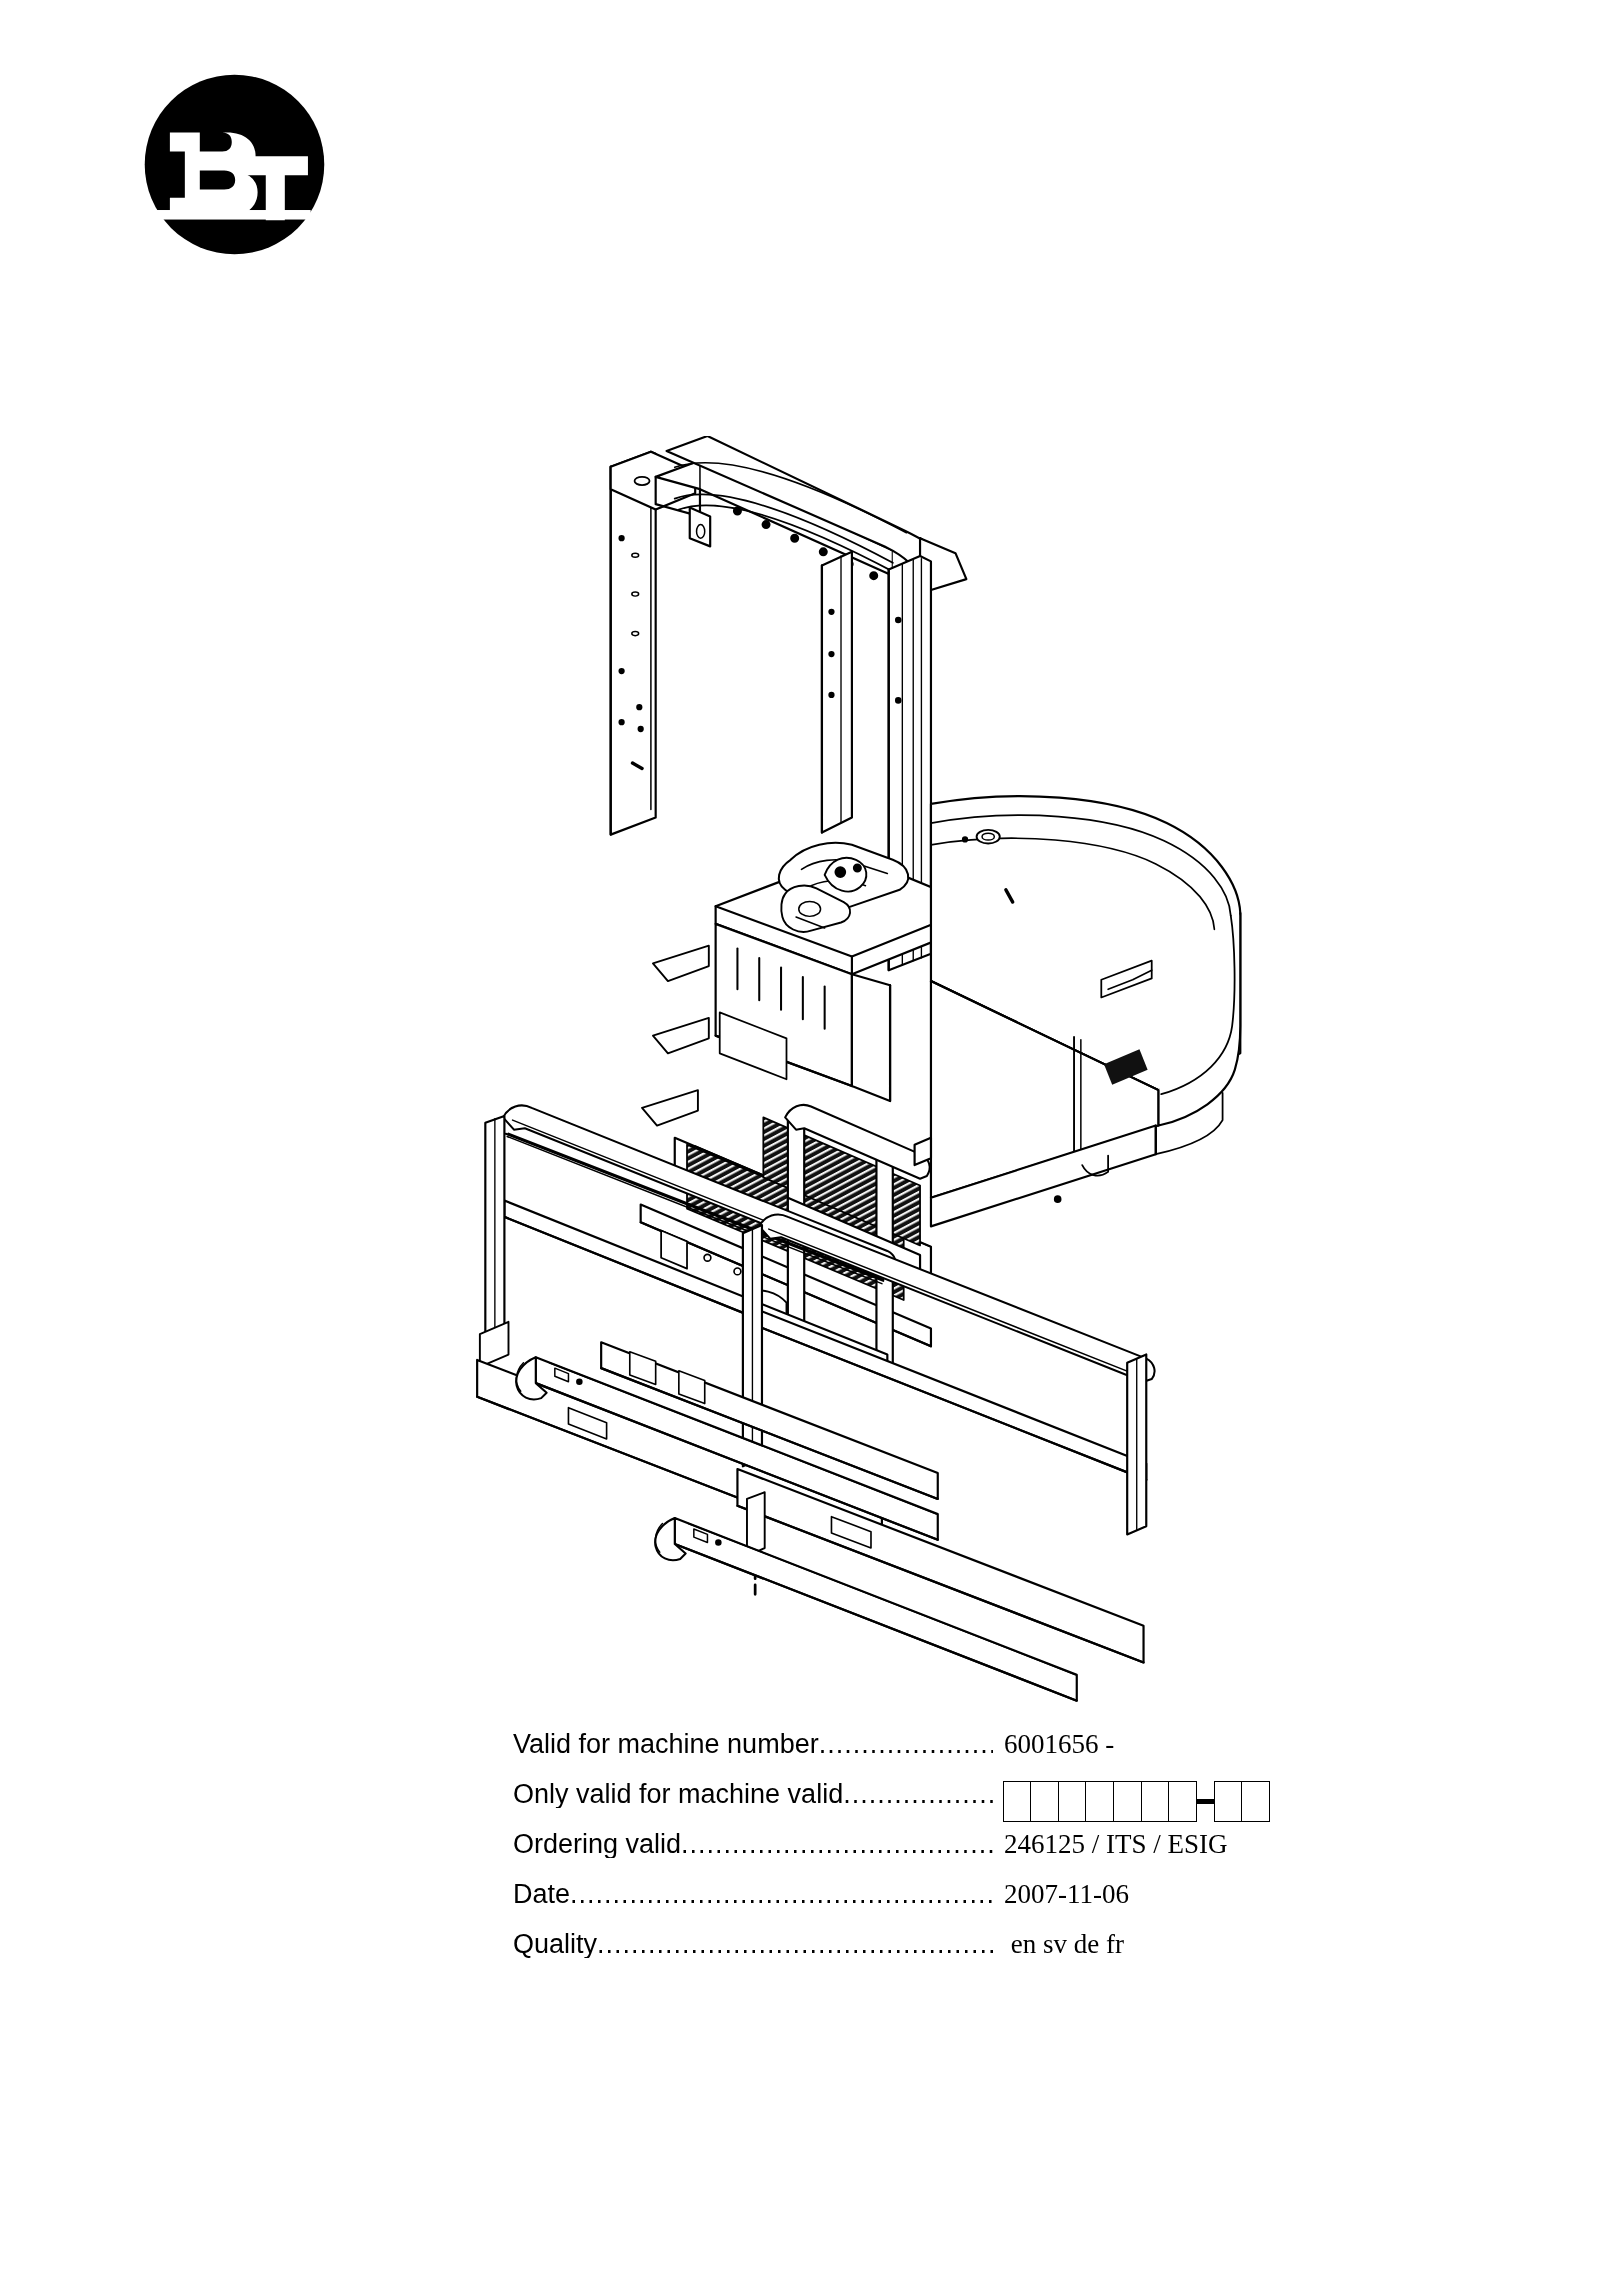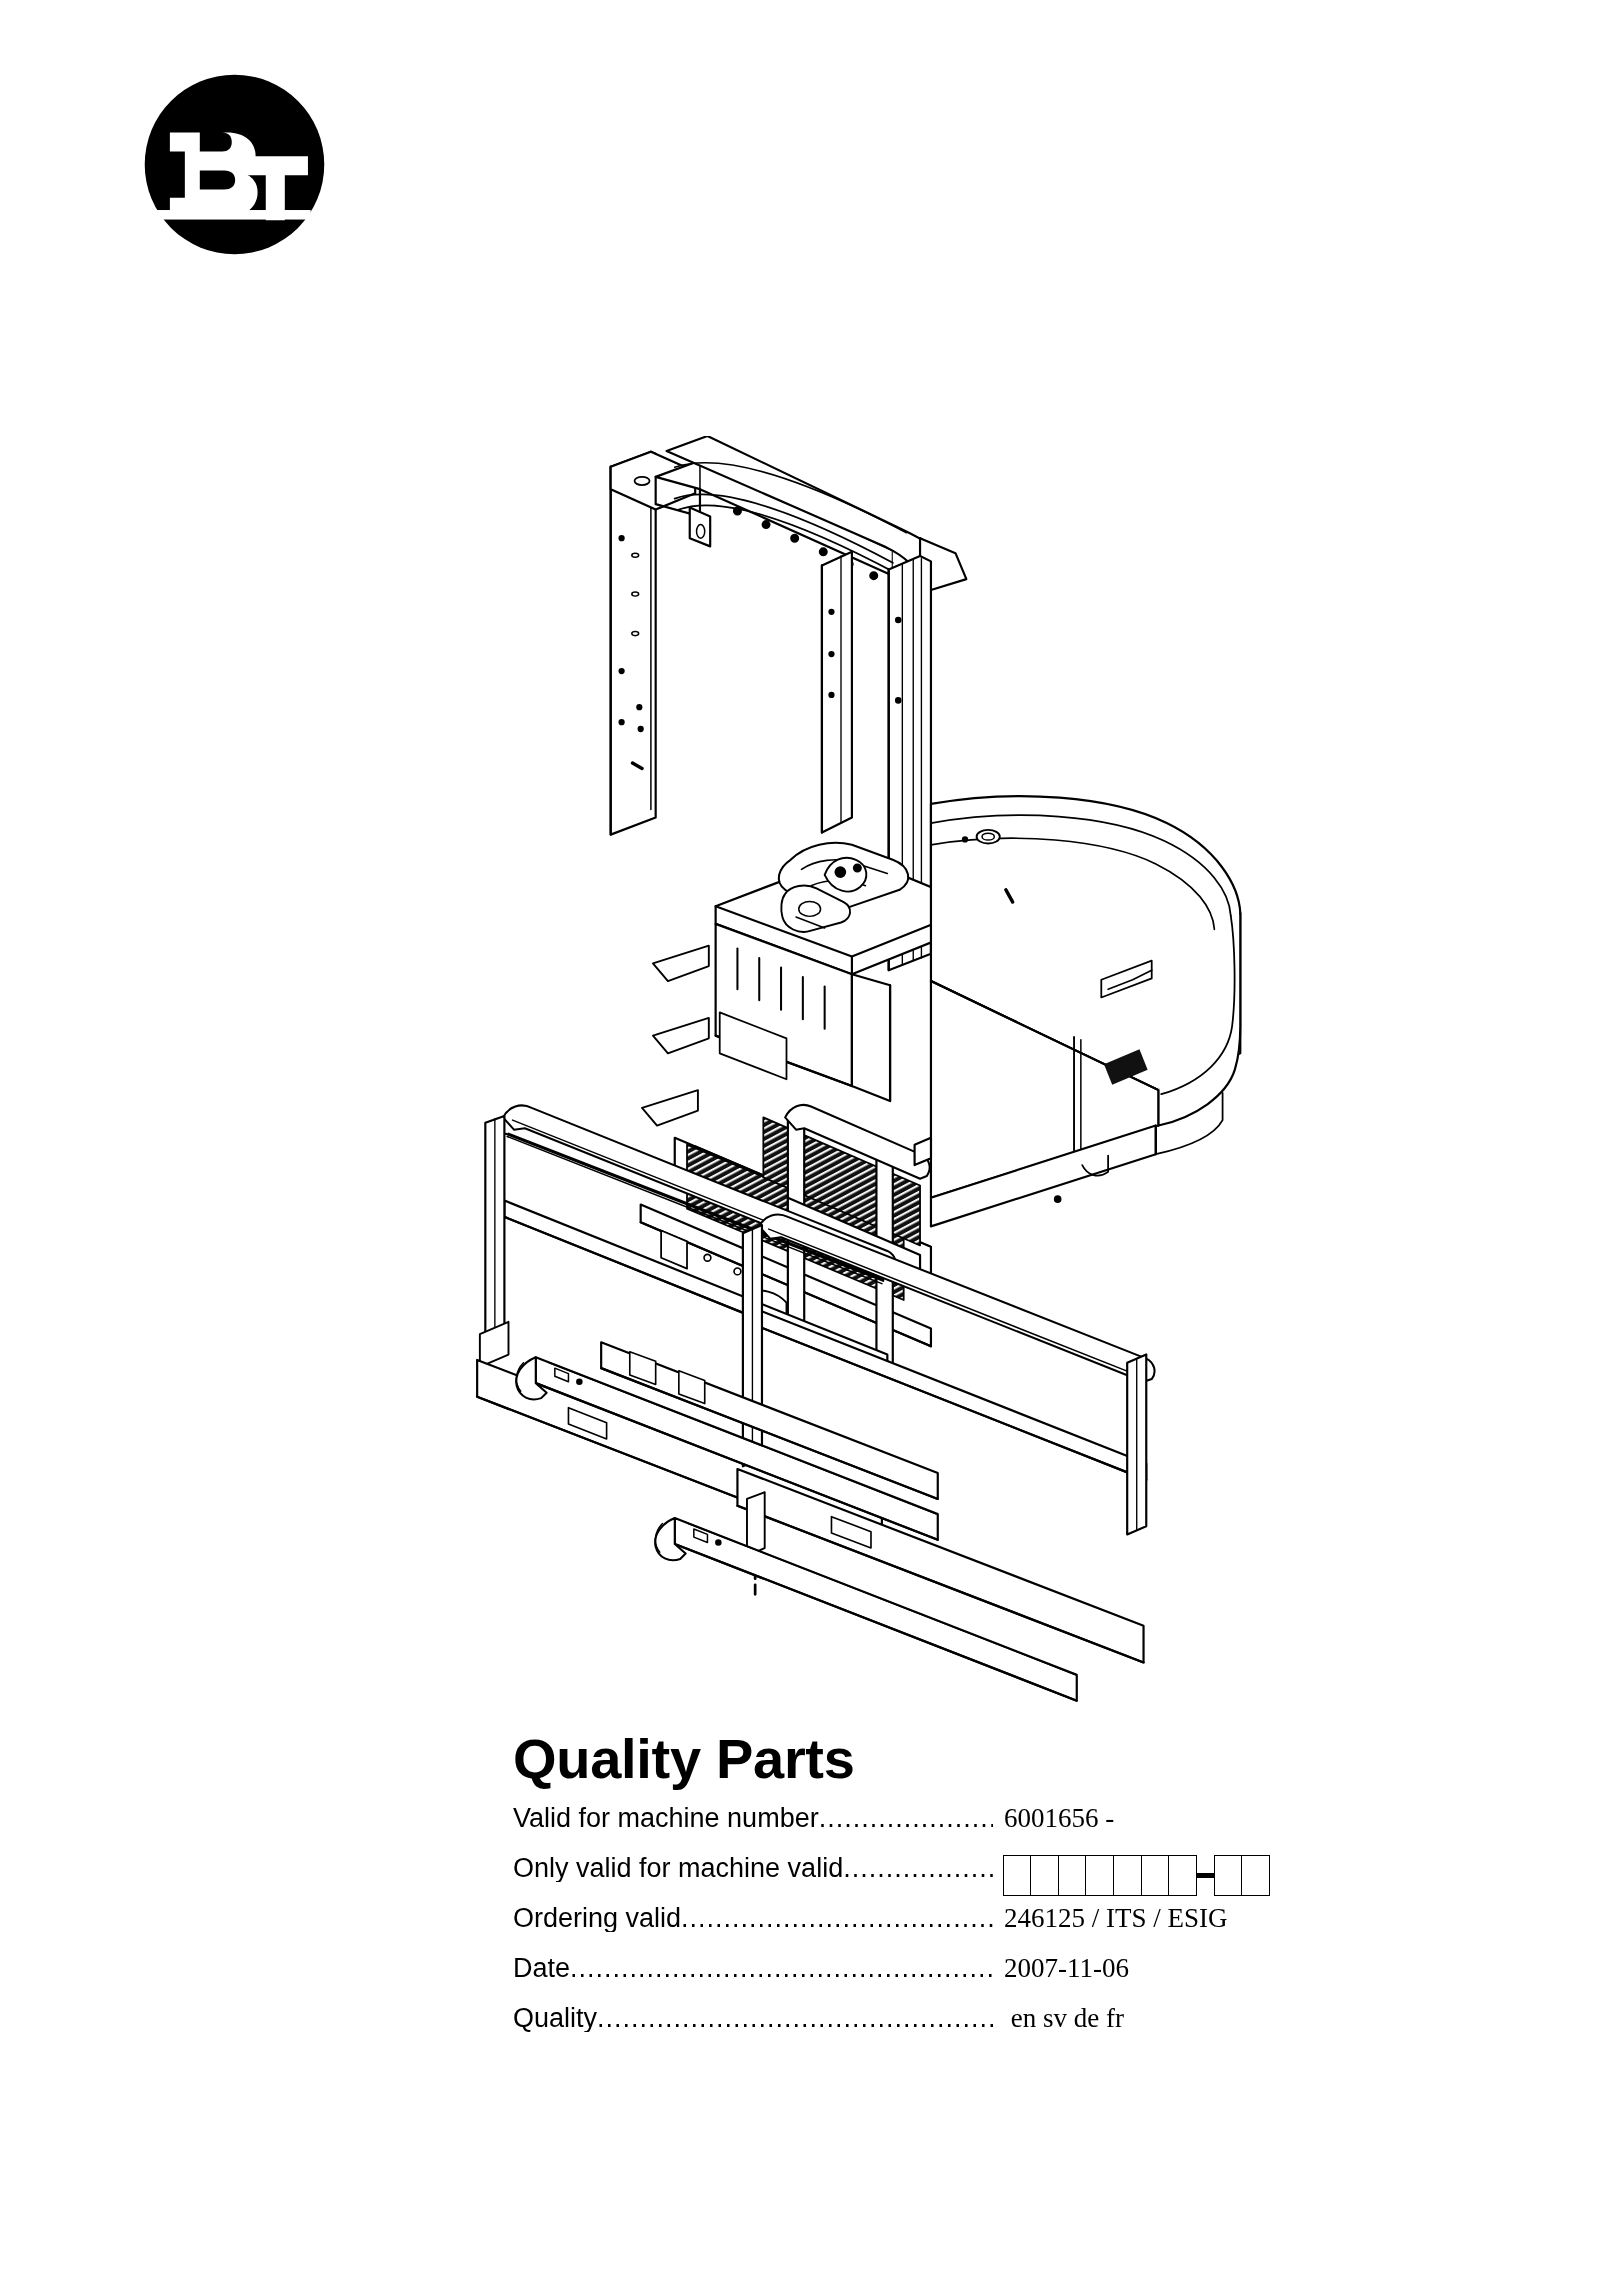--- a/index.html
+++ b/index.html
@@ -436,21 +436,20 @@
       <path d="M234,1344 L272,1358 L272,1392 L234,1378 Z" fill="#ffffff" stroke-width="2.4"></path>
       <path d="M306,1372 L344,1386 L344,1420 L306,1406 Z" fill="#ffffff" stroke-width="2.4"></path>
     </g>
 
   </g>
 </svg>
 </div>
 
 <div id="title-block">
 
-  <div id="page-title">Quality Parts</div>
 
 
   <div class="spec-row">
     <span class="spec-label-wrap">
       <span class="spec-label">Valid for machine number</span>
       <span class="spec-leader">....................................................</span>
     </span>
     <span class="spec-value">6001656 -</span>
   </div>
 

